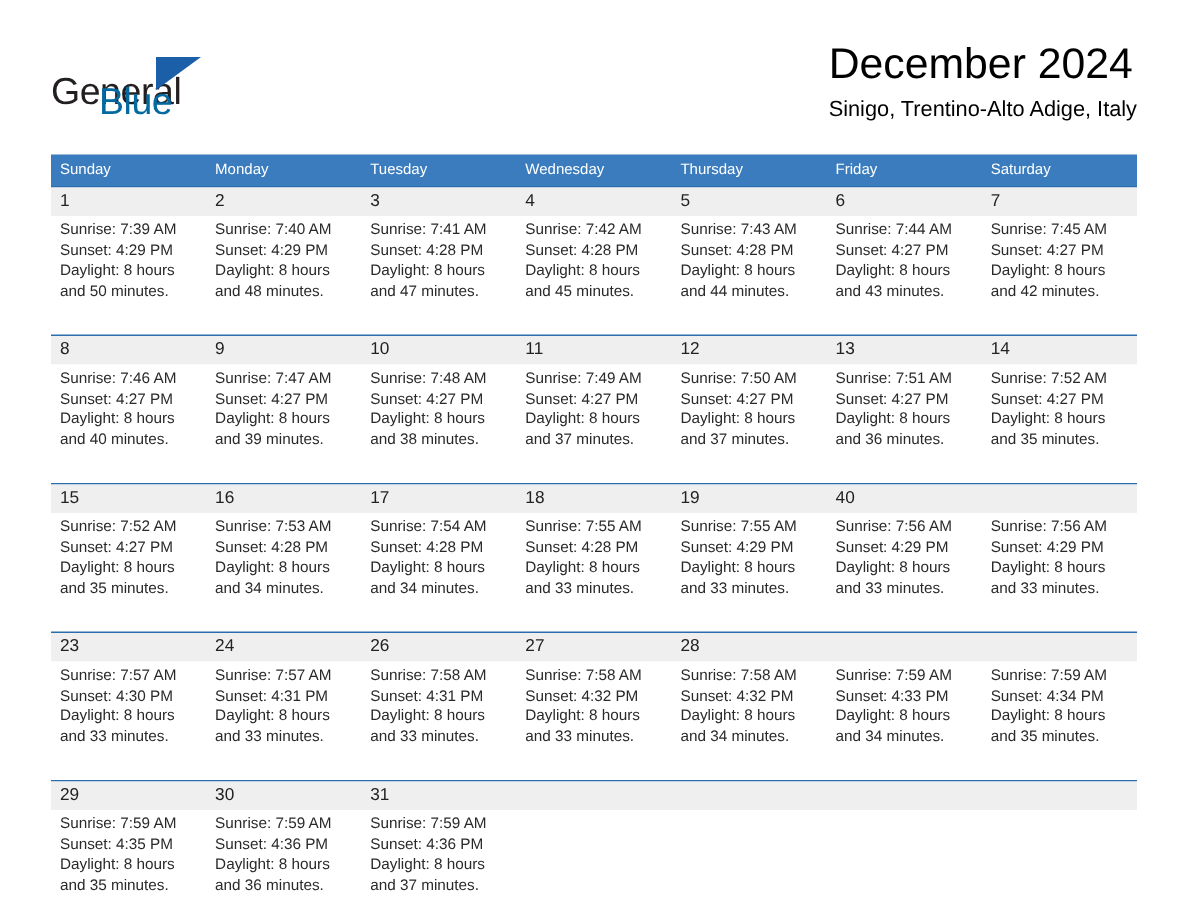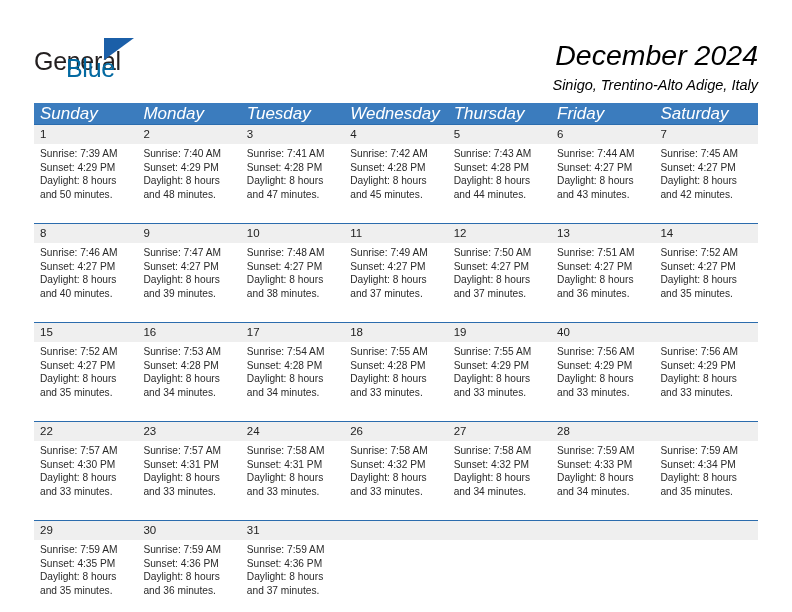--- a/index.html
+++ b/index.html
@@ -63,23 +63,21 @@
     top: 6px;
     width: 0;
     height: 0;
     border-left: 30px solid #1b5fa8;
     border-bottom: 22px solid transparent;
   }
 
   .title-block {
     position: absolute;
     right: 0px;
-    top: 12px;
-    text-align: right;
-    font-style: italic;
+    top: 0px;
   }
   .cal-title {
     font-size: 28.5px;
     color: #000000;
     line-height: 34px;
     white-space: nowrap;
     font-family: "Liberation Sans", sans-serif;
   }
   .cal-subtitle {
     margin-top: 4px;
@@ -102,26 +100,25 @@
     display: flex;
     width: 724px;
     height: 21px;
     background: #3b7cbe;
   }
   .dow-cell {
     width: 103.42px;
     height: 21px;
     line-height: 21px;
     color: #ffffff;
-    font-size: 17px;
+    font-size: 10px;
     padding-left: 6px;
     box-sizing: border-box;
     font-family: "Liberation Sans", sans-serif;
     white-space: nowrap;
-    font-style: italic;
   }
 
   .week {
     width: 724px;
     border-top: 1.5px solid #2b6cad;
     box-sizing: border-box;
   }
   .week:first-of-type {
     border-top: none;
   }
@@ -360,21 +357,20 @@
           <div>Sunrise: 7:56 AM</div>
           <div>Sunset: 4:29 PM</div>
           <div>Daylight: 8 hours</div>
           <div>and 33 minutes.</div>
         </div>
       </div>
     </div>
 
     <div class="week">
       <div class="week-numbers">
-        <div class="num-cell">22</div>
         <div class="num-cell">23</div>
         <div class="num-cell">24</div>
         <div class="num-cell">26</div>
         <div class="num-cell">27</div>
         <div class="num-cell">28</div>
       </div>
       <div class="week-details">
         <div class="detail-cell">
           <div>Sunrise: 7:57 AM</div>
           <div>Sunset: 4:30 PM</div>

